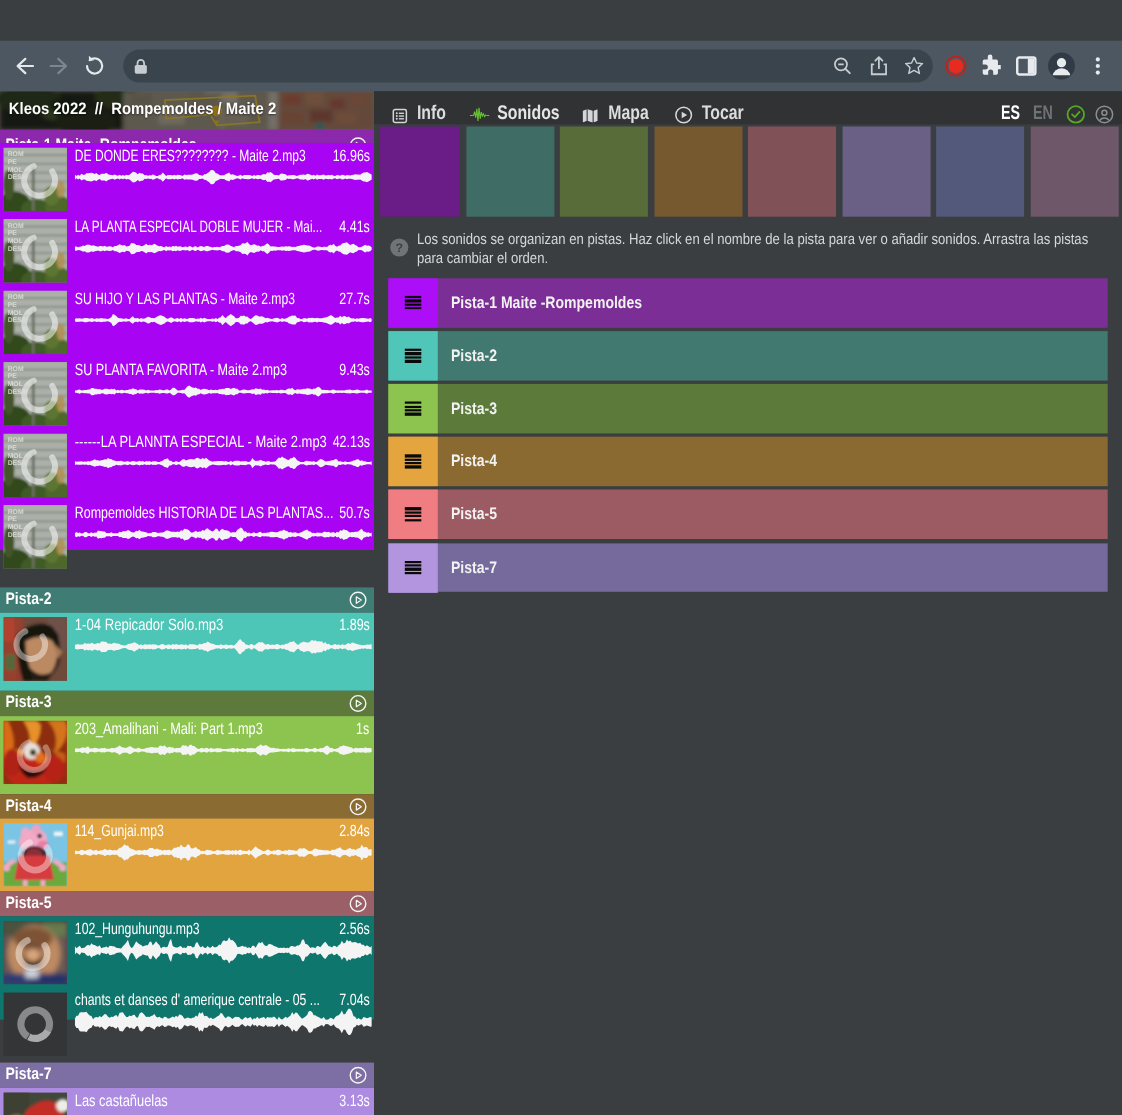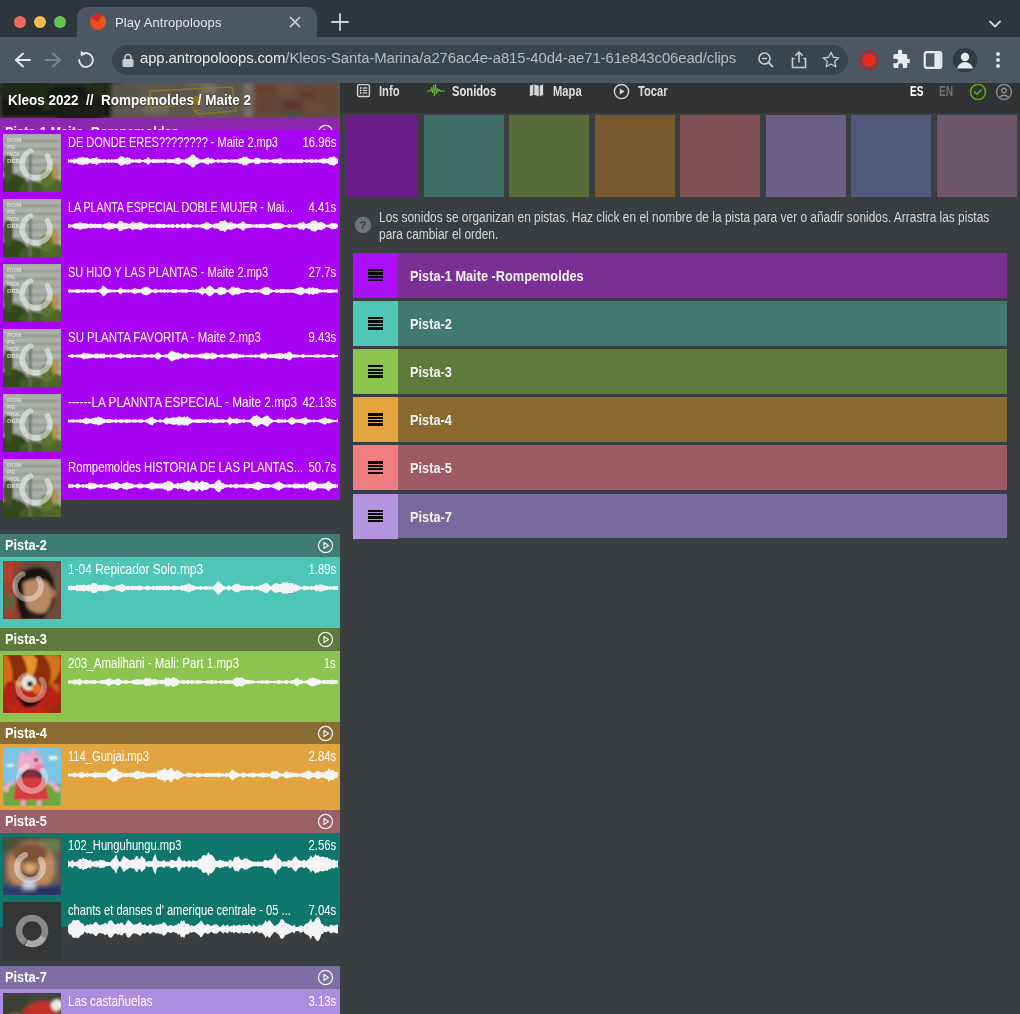--- a/index.html
+++ b/index.html
@@ -8,21 +8,21 @@
 #tab{position:absolute;left:77px;top:7px;width:240px;height:30px;background:#4d5761;border-radius:10px 10px 0 0}
 #tabtitle{position:absolute;left:38px;top:8px;font-size:13px;color:#e2e5e7;letter-spacing:0.1px}
 #toolbar{position:absolute;left:0;top:37px;width:1020px;height:46px;background:#4d5761}
 #pill{position:absolute;left:112px;top:8px;width:736px;height:30px;background:#3a444d;border-radius:15px}
 #url{position:absolute;left:28px;top:5px;font-size:14.9px;color:#e7eaec;white-space:nowrap;letter-spacing:-0.1px}
 #url .path{color:#b4bbc1}
 #app{position:absolute;left:0;top:83px;width:1020px;height:931px;background:#3b3e41}
 #appnav{position:absolute;left:340px;top:0;width:680px;height:30px;background:#303234}
 #phead{position:absolute;left:0;top:0;width:340px;height:35px;overflow:hidden}
 #ptitle{position:absolute;left:8px;top:8px;font-size:15px;font-weight:600;color:#fff;text-shadow:0 1px 2px rgba(0,0,0,0.55);white-space:nowrap;transform:scaleX(0.9);transform-origin:0 0}
-.nav{position:absolute;top:0;height:30px;font-size:14px;font-weight:600;color:#dcdddd;display:flex;align-items:flex-start}
+.nav{position:absolute;top:0;height:30px;font-size:18px;font-weight:600;color:#dcdddd;display:flex;align-items:flex-end}
 .nav span{transform:scaleX(0.80);transform-origin:0 50%;white-space:nowrap}
 #sidebar{position:absolute;left:0;top:35px;width:340px;height:896px;overflow:hidden}
 .shead{position:absolute;left:0;width:340px;color:#fff}
 .shead .t{position:absolute;left:5px;font-size:15.2px;font-weight:700;transform:scaleX(0.84);transform-origin:0 0;white-space:nowrap}
 .sbody{position:absolute;left:0;width:340px}
 .clip{position:absolute;left:0;width:340px;height:65px}
 .thumb{position:absolute;left:3px;top:3px;width:58px;height:58px;overflow:hidden}
 .fn{position:absolute;left:68px;top:3px;font-size:14.8px;color:#fff;white-space:nowrap;transform-origin:0 0}
 .dur{position:absolute;right:4px;top:3px;font-size:14.8px;color:#fff;transform:scaleX(0.766);transform-origin:100% 0}
 .wf{position:absolute;left:68px;top:16px;width:270px;height:28px}
@@ -31,59 +31,36 @@
 .swatch{position:absolute;top:2px;height:82px}
 .row{position:absolute;left:13px;width:654px;height:44.5px}
 .handle{position:absolute;left:0;top:0;width:45px;height:45px}
 .rlabel{position:absolute;left:57px;top:14px;font-size:15.2px;font-weight:700;color:#f2f2f2;white-space:nowrap;transform:scaleX(0.84);transform-origin:0 0}
 .ham{position:absolute;left:15px;top:16px;width:15px;height:12.5px}
 .ham div{height:2.3px;background:#0a0a0a;margin-bottom:1.1px}
 #helptext{position:absolute;left:39px;top:97px;width:760px;font-size:13.8px;line-height:16.5px;color:#d6d7d8;transform:scaleX(0.864);transform-origin:0 0}
 </style></head><body>
 <div id="win">
 
-<div id="tabstrip">
-<div class="tl" style="left:14px;background:#ee6a5e"></div>
-<div class="tl" style="left:34px;background:#f5bd4f"></div>
-<div class="tl" style="left:54px;background:#61c454"></div>
-<div id="tab">
-        <svg width="16" height="16" viewBox="0 0 16 16" style="position:absolute;left:13px;top:7px">
-<circle cx="8" cy="8" r="8" fill="#e8491f"></circle>
-<path d="M8 8 L1.2 3.8 A8 8 0 0 1 12.5 1.4 Z" fill="#cf2b20"></path>
-<path d="M8 8 L12.5 1.4 A8 8 0 0 1 14 13 Z" fill="#e05a1e"></path>
-</svg>
-        <span id="tabtitle">Play Antropoloops</span>
-<svg width="20" height="20" viewBox="0 0 20 20" style="position:absolute;right:12px;top:5px">
-          <path d="M5.5 5.5 L14.5 14.5 M14.5 5.5 L5.5 14.5" stroke="#ced3d6" stroke-width="1.7" stroke-linecap="round"></path>
-        </svg>
-</div>
-<svg width="24" height="24" viewBox="0 0 24 24" style="position:absolute;left:328px;top:10px">
-        <path d="M12 4 V20 M4 12 H20" stroke="#ced3d6" stroke-width="1.8" stroke-linecap="round"></path>
-      </svg>
-<svg width="16" height="16" viewBox="0 0 16 16" style="position:absolute;left:987px;top:16px">
-        <path d="M3 5.5 L8 10.5 L13 5.5" stroke="#ced3d6" stroke-width="1.8" fill="none" stroke-linecap="round" stroke-linejoin="round"></path>
-      </svg>
-</div>
 <div id="toolbar">
 <svg width="24" height="24" viewBox="0 0 24 24" style="position:absolute;left:11px;top:11px">
         <path d="M19 12 H6 M12 5.5 L5 12 L12 18.5" stroke="#e6e9eb" stroke-width="2" fill="none" stroke-linecap="round" stroke-linejoin="round"></path>
       </svg>
 <svg width="24" height="24" viewBox="0 0 24 24" style="position:absolute;left:41px;top:11px">
         <path d="M5 12 H18 M12 5.5 L19 12 L12 18.5" stroke="#7d868e" stroke-width="2" fill="none" stroke-linecap="round" stroke-linejoin="round"></path>
       </svg>
 <svg width="22" height="22" viewBox="0 0 24 24" style="position:absolute;left:75px;top:12px">
         <path d="M4.5 12 a7.5 7.5 0 1 0 2.6 -5.7" stroke="#e6e9eb" stroke-width="2.1" fill="none" stroke-linecap="round"></path>
         <path d="M6.3 1.8 L6.5 7.1 L11.5 6.3 Z" fill="#e6e9eb"></path>
       </svg>
 <div id="pill">
 <svg width="14" height="15" viewBox="0 0 14 15" style="position:absolute;left:9px;top:8px">
           <rect x="1.5" y="6" width="11" height="8" rx="1.5" fill="#c7ccd0"></rect>
           <path d="M4 6 V4.5 a3 3 0 0 1 6 0 V6" stroke="#c7ccd0" stroke-width="1.6" fill="none"></path>
         </svg>
-<span id="url">app.antropoloops.com<span class="path">/Kleos-Santa-Marina/a276ac4e-a815-40d4-ae71-61e843c06ead/clips</span></span>
 <svg width="20" height="20" viewBox="0 0 20 20" style="position:absolute;left:644px;top:5px">
           <circle cx="8.5" cy="8.5" r="5.5" stroke="#c7ccd0" stroke-width="1.6" fill="none"></circle>
           <path d="M12.6 12.6 L16.5 16.5" stroke="#c7ccd0" stroke-width="1.8" stroke-linecap="round"></path>
           <path d="M6 8.5 H11" stroke="#c7ccd0" stroke-width="1.5"></path>
         </svg>
 <svg width="20" height="20" viewBox="0 0 20 20" style="position:absolute;left:677px;top:5px">
           <path d="M10 12 V2.5 M6.8 5.2 L10 2 L13.2 5.2" stroke="#c7ccd0" stroke-width="1.6" fill="none" stroke-linecap="round" stroke-linejoin="round"></path>
           <path d="M5 8.5 H3.5 V17.5 H16.5 V8.5 H15" stroke="#c7ccd0" stroke-width="1.6" fill="none" stroke-linecap="round"></path>
         </svg>
 <svg width="22" height="22" viewBox="0 0 24 24" style="position:absolute;left:708px;top:4px">

